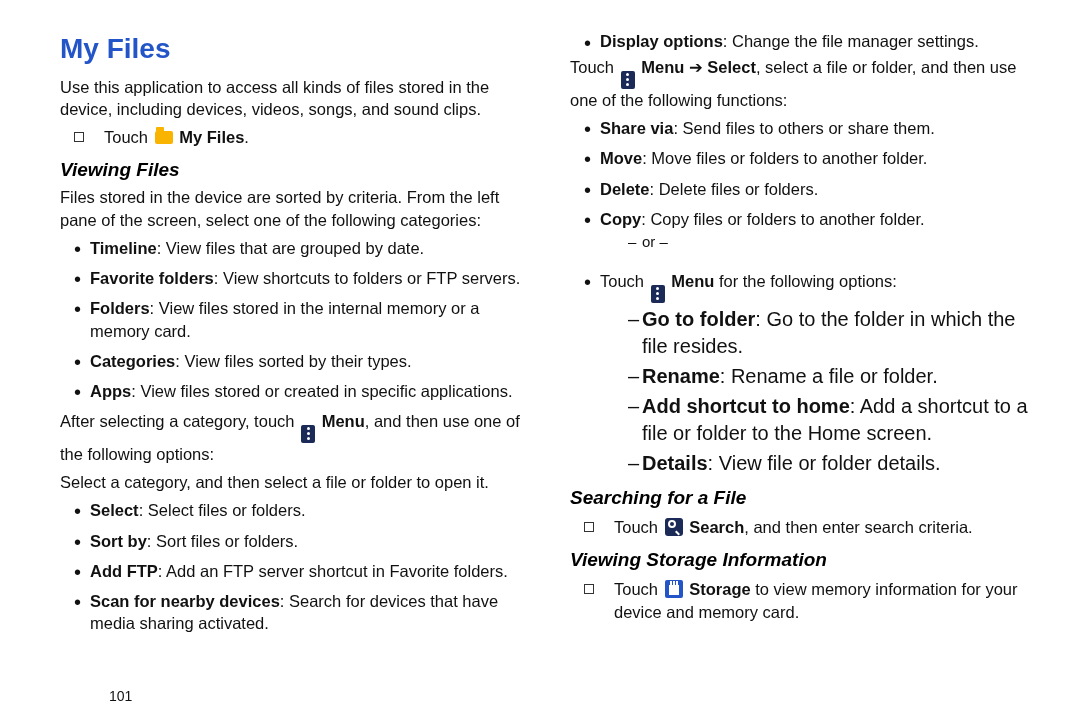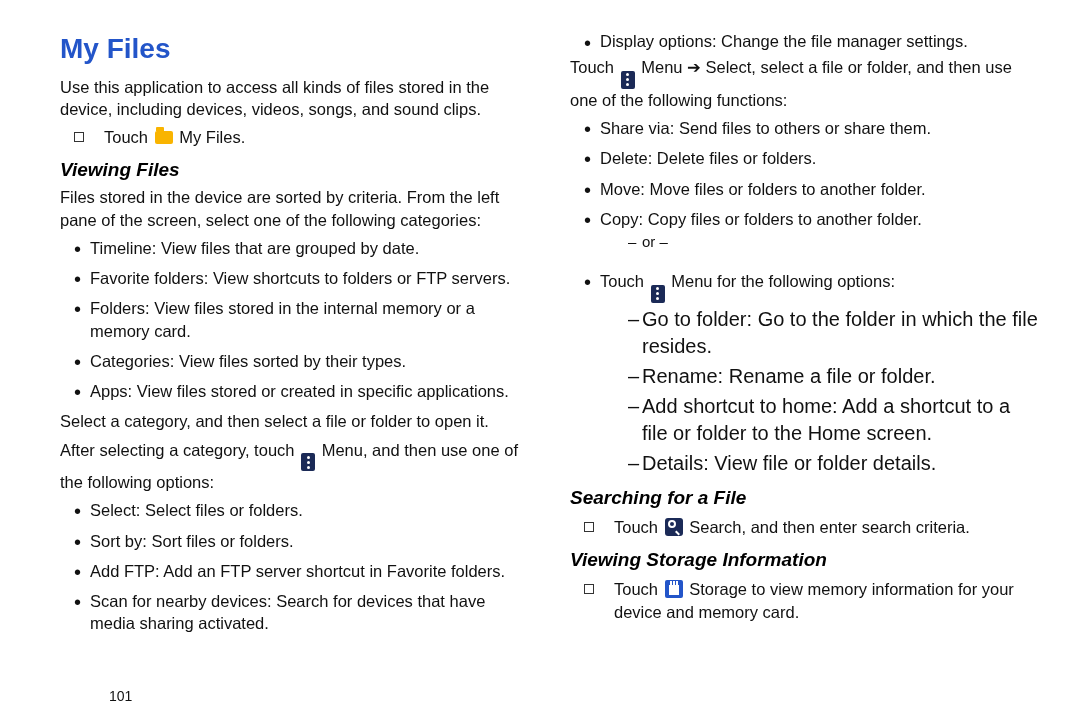--- a/index.html
+++ b/index.html
@@ -94,21 +94,21 @@
     position: relative;
     font-size: 15px;
     break-inside: avoid-column;
   }
   .or-line::before {
     content: "–";
     position: absolute;
     left: 0;
     top: 0;
   }
-  b { font-weight: normal; }
+  b { font-weight: bold; }
   
   .folder-icon {
     display: inline-block;
     width: 18px; height: 13px;
     background: #f9b400;
     border-radius: 2px;
     position: relative;
     vertical-align: -1px;
     margin: 0 2px;
   }
@@ -220,52 +220,52 @@
   <p>Files stored in the device are sorted by criteria. From the left pane of the screen, select one of the following categories:</p>
 
   <ul class="bullets">
     <li><b>Timeline</b><span>: View files that are grouped by date.</span></li>
     <li><b>Favorite folders</b><span>: View shortcuts to folders or FTP servers.</span></li>
     <li><b>Folders</b><span>: View files stored in the internal memory or a memory card.</span></li>
     <li><b>Categories</b><span>: View files sorted by their types.</span></li>
     <li><b>Apps</b><span>: View files stored or created in specific applications.</span></li>
   </ul>
 
-  <p>Select a category, and then select a file or folder to open it.</p>
-
   <p>
     <span>After selecting a category, touch </span><span class="menu-icon">
         <span class="dot"></span>
         <span class="dot"></span>
         <span class="dot"></span>
       </span>
     <b>Menu</b><span>, and then use one of the following options:</span>
   </p>
+
+  <p>Select a category, and then select a file or folder to open it.</p>
 
   <ul class="bullets">
     <li><b>Select</b><span>: Select files or folders.</span></li>
     <li><b>Sort by</b><span>: Sort files or folders.</span></li>
     <li><b>Add FTP</b><span>: Add an FTP server shortcut in Favorite folders.</span></li>
     <li><b>Scan for nearby devices</b><span>: Search for devices that have media sharing activated.</span></li>
     <li><b>Display options</b><span>: Change the file manager settings.</span></li>
   </ul>
 
   <p>
     <span>Touch </span><span class="menu-icon">
         <span class="dot"></span>
         <span class="dot"></span>
         <span class="dot"></span>
       </span>
     <b>Menu</b><span> ➔ </span><b>Select</b><span>, select a file or folder, and then use one of the following functions:</span>
   </p>
 
   <ul class="bullets">
     <li><b>Share via</b><span>: Send files to others or share them.</span></li>
+    <li><b>Move</b><span>: Move files or folders to another folder.</span></li>
     <li><b>Delete</b><span>: Delete files or folders.</span></li>
-    <li><b>Move</b><span>: Move files or folders to another folder.</span></li>
     <li><b>Copy</b><span>: Copy files or folders to another folder.</span>
       <div class="or-line"><span>or –</span></div>
     </li>
     <li>
       <span>Touch </span><span class="menu-icon">
           <span class="dot"></span>
           <span class="dot"></span>
           <span class="dot"></span>
         </span>
       <b>Menu</b><span> for the following options:</span>

